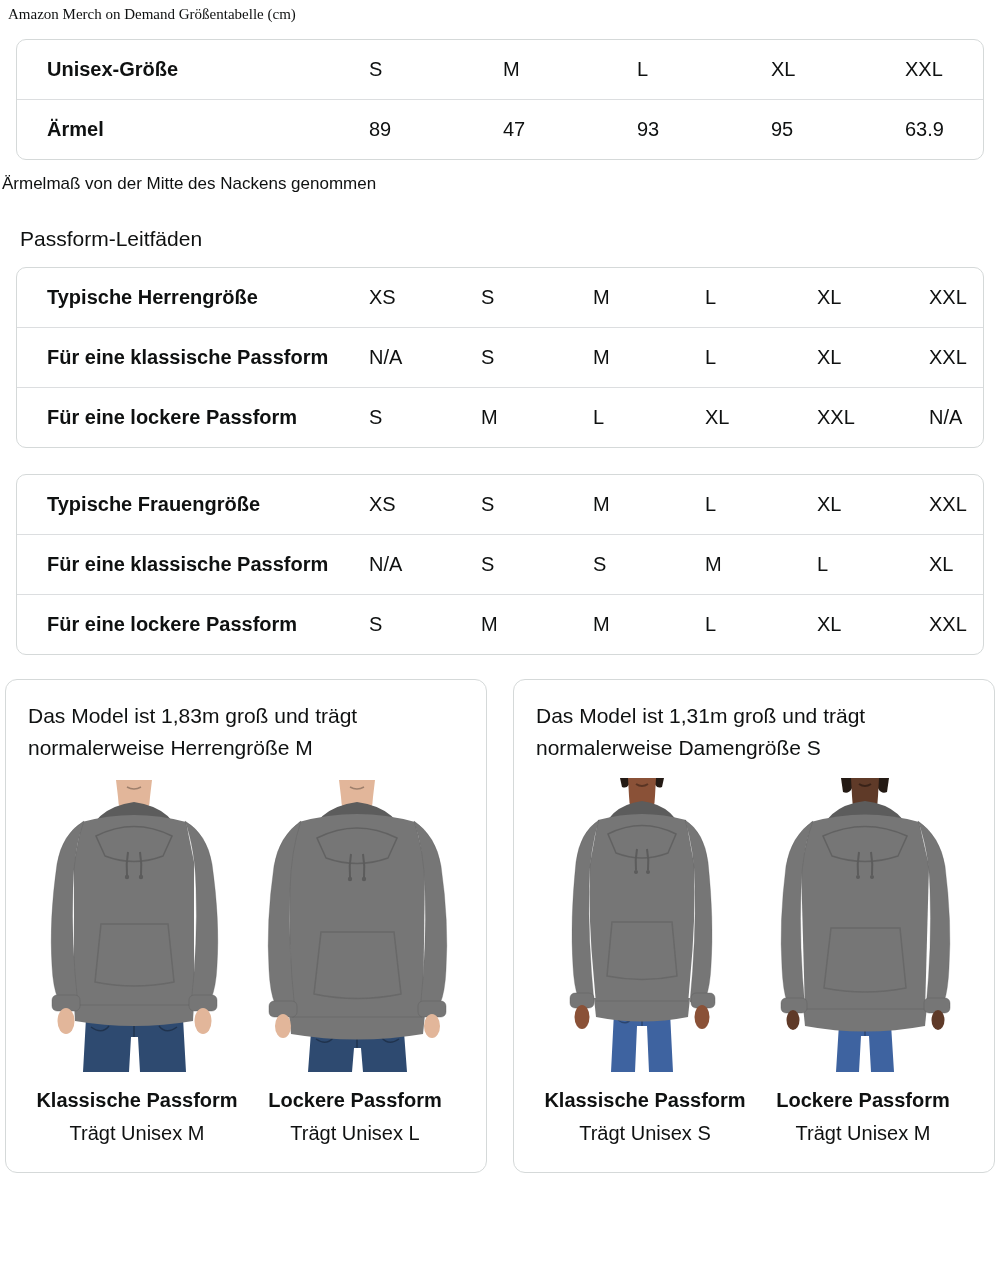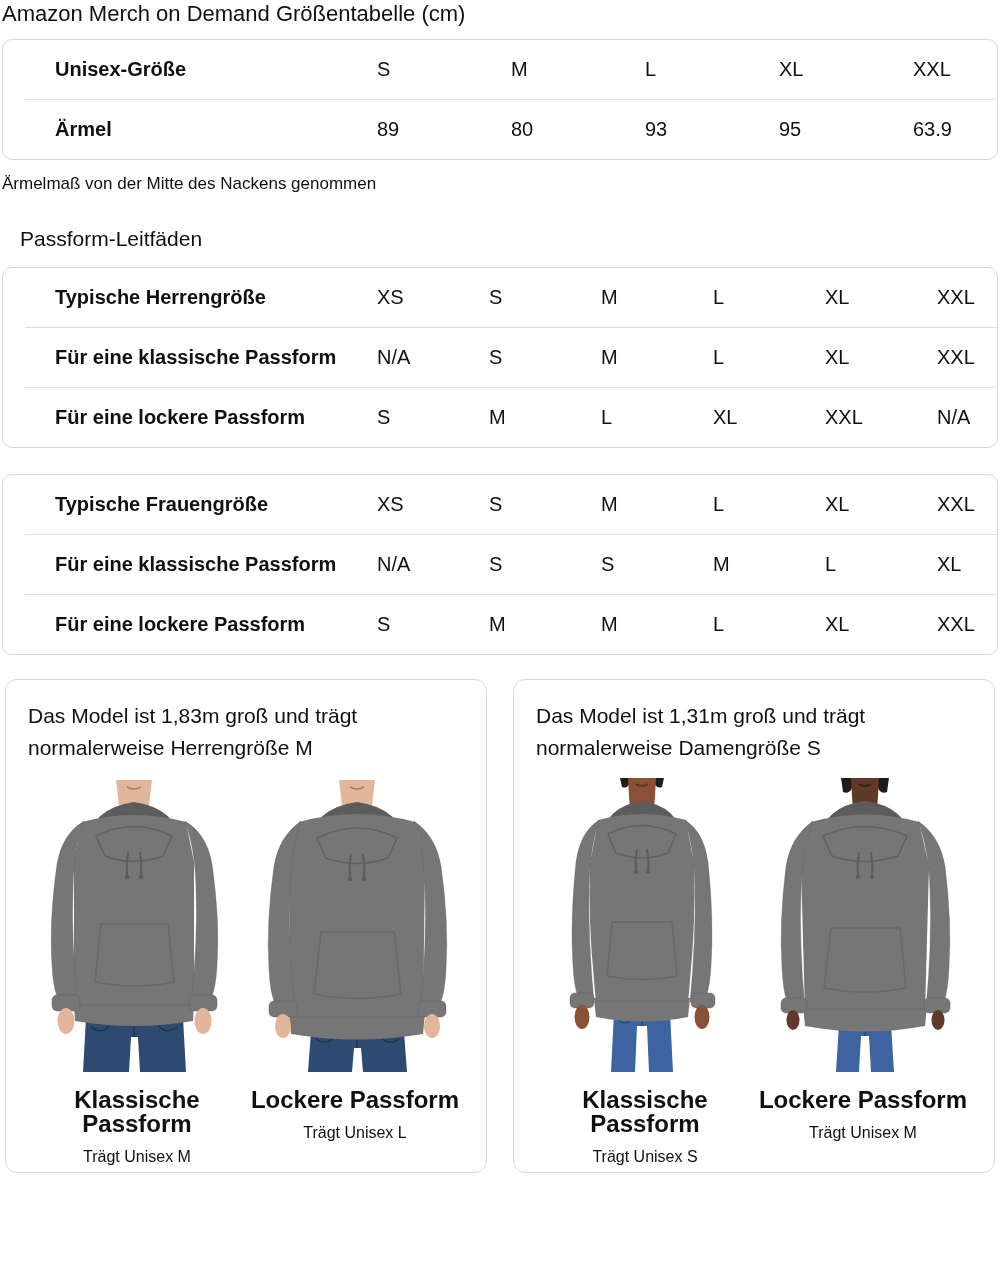--- a/index.html
+++ b/index.html
@@ -9,22 +9,22 @@
     --skin-male:#e2b69a; --skin-female-1:#8a5137; --skin-female-2:#5f3a28;
     --hair-dark:#241a14;
   }
   *{box-sizing:content-box;}
   html,body{margin:0;padding:0;background:#fff;}
   body{
     width:1000px;height:1285px;overflow:hidden;
     font-family:"Liberation Sans","DejaVu Sans",sans-serif;
     color:var(--text);
   }
-  .page-title{font-size:22px;line-height:24px;font-weight:400;margin:2px 0 13px 2px;}
-  .tbl{border:1px solid var(--border);border-radius:10px;background:#fff;margin:0 2px;overflow:hidden;padding-left:22px;}
+  .page-title{font-size:15px;line-height:24px;font-weight:400;margin:2px 0 13px 8px;font-family:Liberation Serif, serif;}
+  .tbl{border:1px solid var(--border);border-radius:10px;background:#fff;margin:0 16px;overflow:hidden;}
   .trow{display:grid;align-items:center;height:59px;padding-left:30px;font-size:20px;border-top:1px solid var(--divider);}
   .trow:first-child{border-top:none;}
   .t5{grid-template-columns:322px 134px 134px 134px 134px 1fr;}
   .t6{grid-template-columns:322px 112px 112px 112px 112px 112px 1fr;}
   .cell{white-space:nowrap;}
   .cell.lbl{font-weight:700;padding-right:10px;}
   .footnote{font-size:17px;line-height:20px;margin:14px 0 0 2px;}
   .section-heading{font-size:21px;line-height:24px;font-weight:400;margin:33px 0 16px 20px;}
   .tbl.mt26{margin-top:26px;}
   .cards-row{display:flex;gap:26px;margin:24px 5px 0 5px;}
@@ -32,22 +32,22 @@
     padding:20px 22px 0 22px;height:472px;}
   .model-desc{font-size:21px;line-height:32px;margin:0;max-width:392px;}
   .figures{display:flex;justify-content:space-between;gap:6px;margin-top:6px;}
   .fig{width:213px;height:302px;display:block;background:#fff;}
   .fig-man{--skin:var(--skin-male);--jeans:var(--jeans-men);}
   .fig-w1{--skin:var(--skin-female-1);--jeans:var(--jeans-women);}
   .fig-w2{--skin:var(--skin-female-2);--jeans:var(--jeans-women);}
   .fig{--hoodie:var(--hoodie-gray);--hoodie-d:var(--hoodie-gray-dark);}
   .fit-labels{display:flex;margin-top:16px;}
   .fit-label-group{flex:1;text-align:center;}
-  .fit-name{font-size:24px;font-weight:700;line-height:24px;}
-  .fit-size{font-size:16px;line-height:24px;margin-top:9px;}
+  .fit-name{font-size:20px;font-weight:700;line-height:24px;}
+  .fit-size{font-size:20px;line-height:24px;margin-top:9px;}
   .defs-hidden{position:absolute;width:0;height:0;overflow:hidden;}
 </style>
 </head>
 <body>
 
 <svg class="defs-hidden" aria-hidden="true">
   <defs>
     <symbol id="fig-man-classic" viewBox="0 0 213 302">
       <path d="M88,10 L124,10 L122,27 Q122,42 112,48 L100,48 Q90,42 90,27 Z" fill="var(--skin)"></path>
       <path d="M99,17 Q106,21 113,17" stroke="rgba(0,0,0,.3)" stroke-width="1.5" fill="none"></path>
@@ -149,21 +149,21 @@
     <div class="cell lbl">Unisex-Größe</div>
     <div class="cell">S</div>
     <div class="cell">M</div>
     <div class="cell">L</div>
     <div class="cell">XL</div>
     <div class="cell">XXL</div>
   </div>
   <div class="trow t5">
     <div class="cell lbl">Ärmel</div>
     <div class="cell">89</div>
-    <div class="cell">80</div>
+    <div class="cell">47</div>
     <div class="cell">93</div>
     <div class="cell">95</div>
     <div class="cell">63.9</div>
   </div>
 </div>
 
 <div class="footnote">Ärmelmaß von der Mitte des Nackens genommen</div>
 
 <div class="section-heading">Passform-Leitfäden</div>
 

